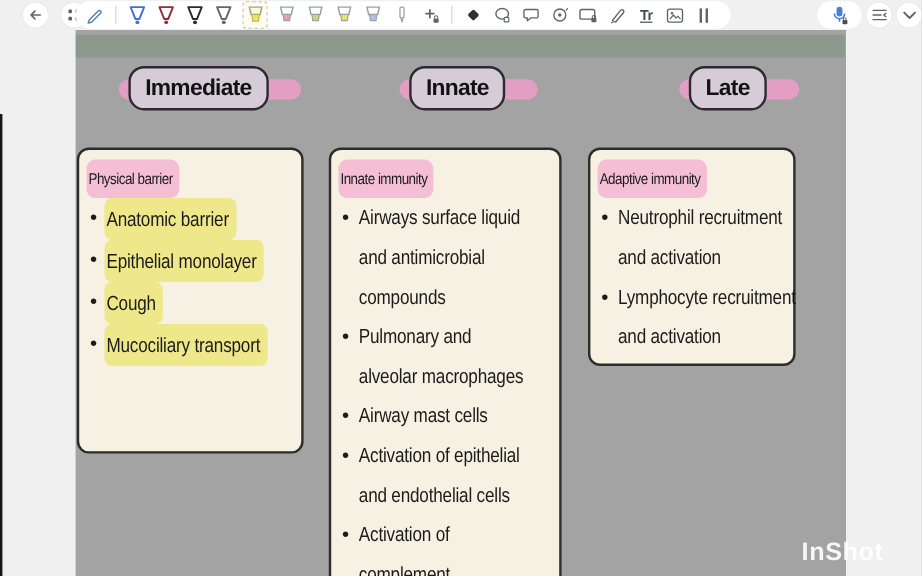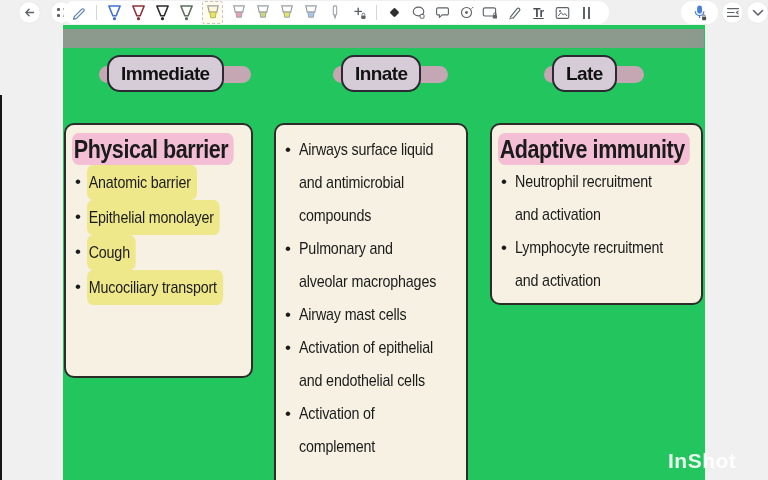--- a/index.html
+++ b/index.html
@@ -16,34 +16,34 @@
   .tool{display:flex;align-items:center;justify-content:center;height:21px;min-width:17px;text-decoration:underline;}
   .tool.selected{border:1px dashed #c3c3c3;border-radius:3px;background:#fffceb;padding:0 1px;}
   .sep{width:1px;height:15px;background:#d5d5d5;margin:0 2px;}
   .txt-tool{font-size:12px;font-weight:bold;color:#4a4e52;letter-spacing:-0.5px;}
   .pause-bars{display:flex;gap:3px;}
   .pause-bars i{width:1.6px;height:12px;background:#5f6368;}
   .mic-pill{position:absolute;left:681px;top:1px;width:37px;height:23px;border-radius:12px;background:#fff;
     display:flex;align-items:center;justify-content:center;}
 
   
-  .slide{position:absolute;left:63px;top:25px;width:642px;height:455px;background:#22c55e;overflow:hidden;z-index:5;}
+  .slide{position:absolute;left:63px;top:25px;width:642px;height:455px;background:#a3a3a3;overflow:hidden;z-index:5;}
   .green-bar{position:absolute;left:0;top:4px;width:641px;height:19px;background:#8b9a8d;}
   .edge-strip{position:absolute;left:0;top:95px;width:2px;height:385px;background:#161616;z-index:6;}
 
   .stage-wrap{position:absolute;top:30px;height:40px;}
   .blob{position:absolute;left:-8px;right:-27px;top:11px;height:17px;border-radius:9px;
     background:rgba(244,158,204,.78);z-index:0;}
   .stage-label{position:relative;z-index:1;background:#d6ccd8;border:2.5px solid #2d2933;border-radius:13px;
     padding:4px 12px;font-size:19px;font-weight:bold;color:#121212;letter-spacing:-0.6px;line-height:25px;
     white-space:nowrap;}
 
   .box{position:absolute;top:98px;background:#f6f1e2;border:2.5px solid #2e2c28;border-radius:10px;
     box-sizing:border-box;padding:8px 7px 0 8px;color:#1b1b1b;}
-  .box-title{font-size:25px;font-weight:bold;line-height:30px;letter-spacing:-0.5px;white-space:nowrap;}
+  .box-title{font-size:13px;font-weight:normal;line-height:30px;letter-spacing:-0.5px;white-space:nowrap;}
   .box-title .t{display:inline-block;transform:scaleX(.86);transform-origin:0 50%;}
   .hl-p{background:rgba(243,164,206,.65);border-radius:8px;padding:1px 6px 1px 2px;margin-left:-2px;}
   .bullet-line{position:relative;padding-left:15px;line-height:33px;font-size:17px;white-space:nowrap;}
   .bullet-line .dot{position:absolute;left:1px;top:0;font-size:17px;}
   .bullet-line .t{display:inline-block;transform:scaleX(.84);transform-origin:0 50%;letter-spacing:-0.2px;}
   .hl-y{background:rgba(235,229,105,.72);border-radius:7px;padding:1px 7px 1px 2px;margin-left:-2px;}
 
   .watermark{position:absolute;left:668px;bottom:7px;z-index:40;font-size:21px;font-weight:bold;
     color:rgba(255,255,255,.9);letter-spacing:.5px;}
 </style>
@@ -225,47 +225,48 @@
     <div class="green-bar"></div>
 
     <div class="stage-wrap" style="left:44px">
       <span class="blob"></span>
       <div class="stage-label">Immediate</div>
     </div>
     <div class="stage-wrap" style="left:278px">
       <span class="blob"></span>
       <div class="stage-label">Innate</div>
     </div>
-    <div class="stage-wrap" style="left:489px">
+    <div class="stage-wrap" style="left:511px">
       <span class="blob"></span>
       <div class="stage-label">Late</div>
     </div>
 
     <div class="box" style="left:1px;width:189px;height:255px">
       <div class="box-title"><span class="t hl-p">Physical barrier</span></div>
       <div class="bullet-line"><span class="dot">•</span><span class="t hl-y">Anatomic barrier</span></div>
       <div class="bullet-line"><span class="dot">•</span><span class="t hl-y">Epithelial monolayer</span></div>
       <div class="bullet-line"><span class="dot">•</span><span class="t hl-y">Cough</span></div>
       <div class="bullet-line"><span class="dot">•</span><span class="t hl-y">Mucociliary transport</span></div>
     </div>
 
     <div class="box" style="left:211px;width:194px;height:392px">
+      <div class="box-title"><span class="t hl-p">Innate immunity</span></div>
       <div class="bullet-line"><span class="dot">•</span><span class="t">Airways surface liquid</span></div>
       <div class="bullet-line"><span class="t">and antimicrobial</span></div>
       <div class="bullet-line"><span class="t">compounds</span></div>
       <div class="bullet-line"><span class="dot">•</span><span class="t">Pulmonary and</span></div>
       <div class="bullet-line"><span class="t">alveolar macrophages</span></div>
       <div class="bullet-line"><span class="dot">•</span><span class="t">Airway mast cells</span></div>
       <div class="bullet-line"><span class="dot">•</span><span class="t">Activation of epithelial</span></div>
       <div class="bullet-line"><span class="t">and endothelial cells</span></div>
       <div class="bullet-line"><span class="dot">•</span><span class="t">Activation of</span></div>
       <div class="bullet-line"><span class="t">complement</span></div>
     </div>
 
-    <div class="box" style="left:427px;width:213px;height:182px">
+    <div class="box" style="left:427px;width:173px;height:182px">
       <div class="box-title"><span class="t hl-p">Adaptive immunity</span></div>
       <div class="bullet-line"><span class="dot">•</span><span class="t">Neutrophil recruitment</span></div>
       <div class="bullet-line"><span class="t">and activation</span></div>
       <div class="bullet-line"><span class="dot">•</span><span class="t">Lymphocyte recruitment</span></div>
       <div class="bullet-line"><span class="t">and activation</span></div>
     </div>
   </div>
 
   <div class="edge-strip"></div>
 

